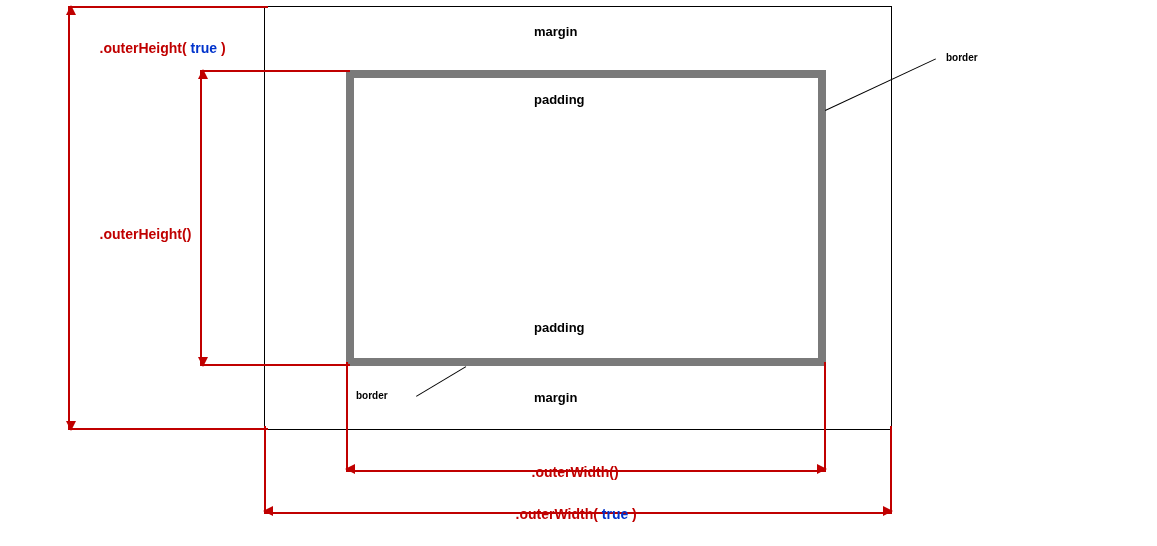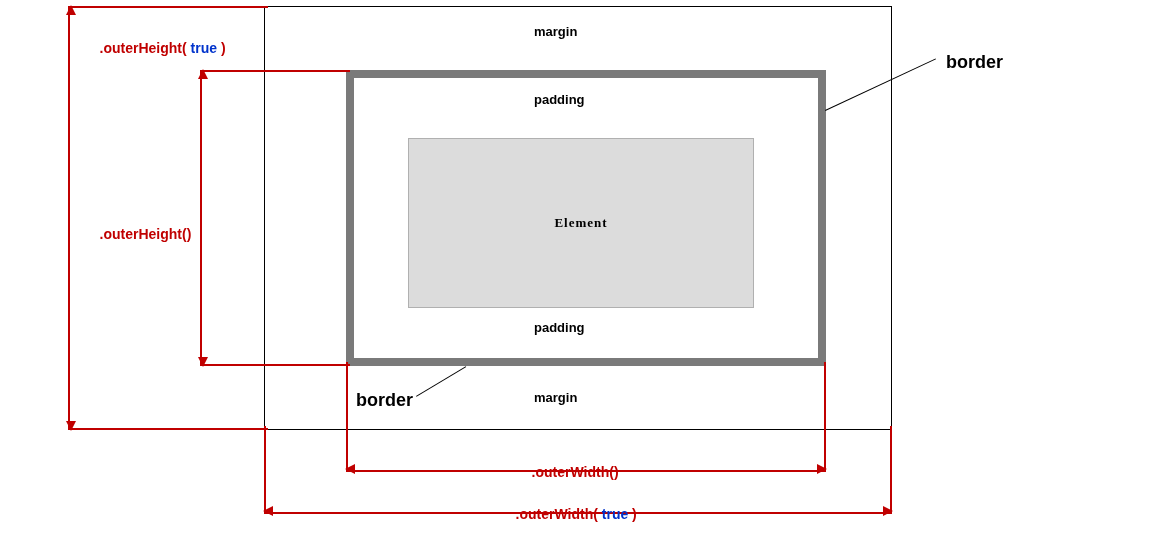--- a/index.html
+++ b/index.html
@@ -65,21 +65,21 @@
   .lbl.margin-top  { left: 534px; top: 24px; }
   .lbl.margin-bot  { left: 534px; top: 390px; }
   .lbl.padding-top { left: 534px; top: 92px; }
   .lbl.padding-bot { left: 534px; top: 320px; }
 
   
   .callout {
     position: absolute;
     font-family: Tahoma, Verdana, sans-serif;
     font-weight: 700;
-    font-size: 18px;
+    font-size: 10px;
     color: #000;
   }
   .callout.border-tr { left: 946px; top: 52px; }
   .callout.border-bl { left: 356px; top: 390px; }
 
   
   .dim {
     position: absolute;
     font-family: Liberation Sans, sans-serif;
     font-size: 14px;
@@ -189,23 +189,20 @@
     transform-origin: 0 0;
   }
 </style>
 </head>
 <body>
 
 <div class="stage">
 
   <div class="margin-box"></div>
   <div class="border-box"></div>
-  <div class="element-box">
-    <span class="lbl element">Element</span>
-  </div>
 
   <span class="lbl margin-top">margin</span>
   <span class="lbl padding-top">padding</span>
   <span class="lbl padding-bot">padding</span>
   <span class="lbl margin-bot">margin</span>
 
   <span class="callout border-tr">border</span>
   <span class="callout border-bl">border</span>
   <div class="leader" style="left:825px; top:110px; width:122px; transform:rotate(-25deg);"></div>
   <div class="leader" style="left:416px; top:396px; width:58px; transform:rotate(-31deg);"></div>

